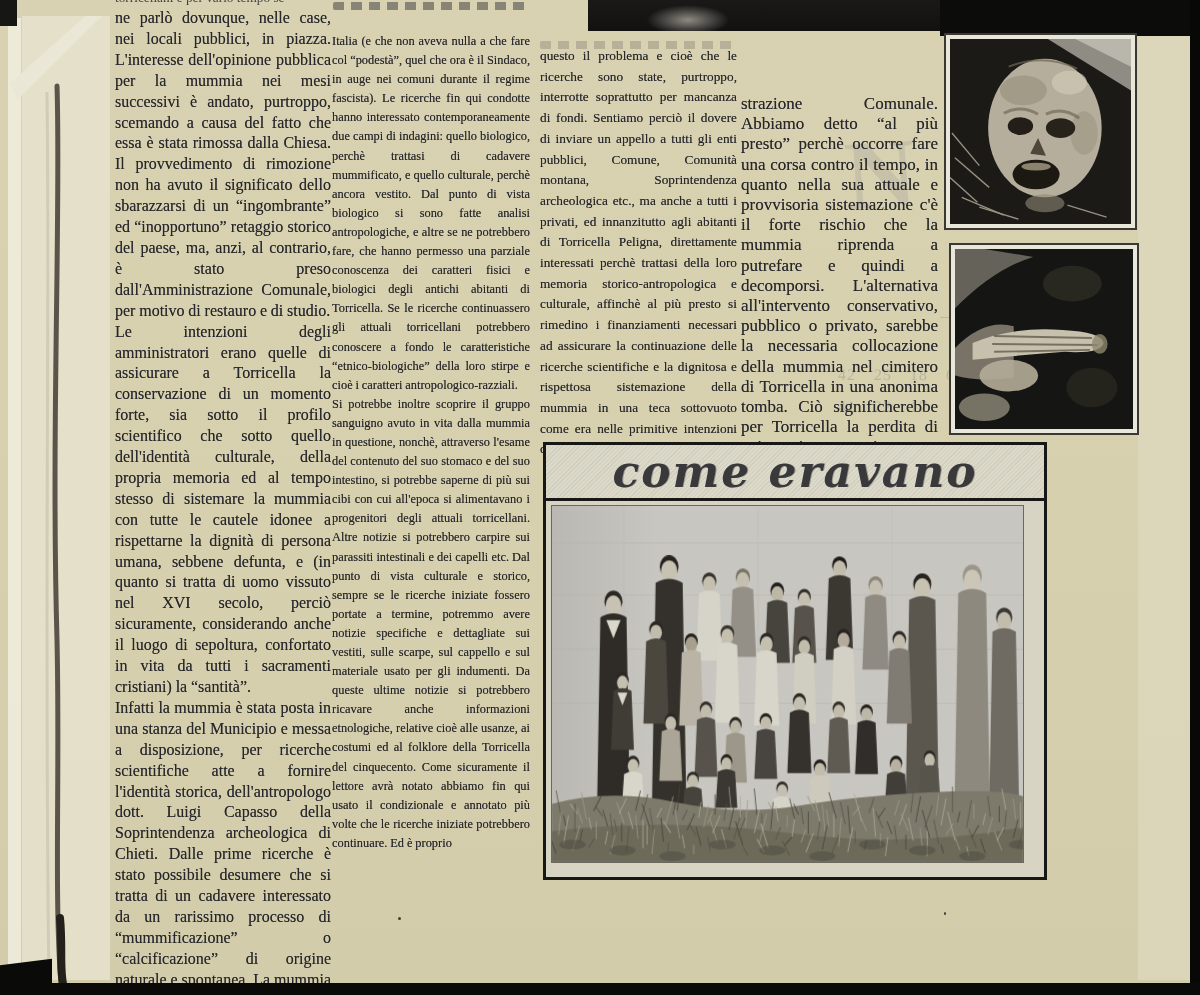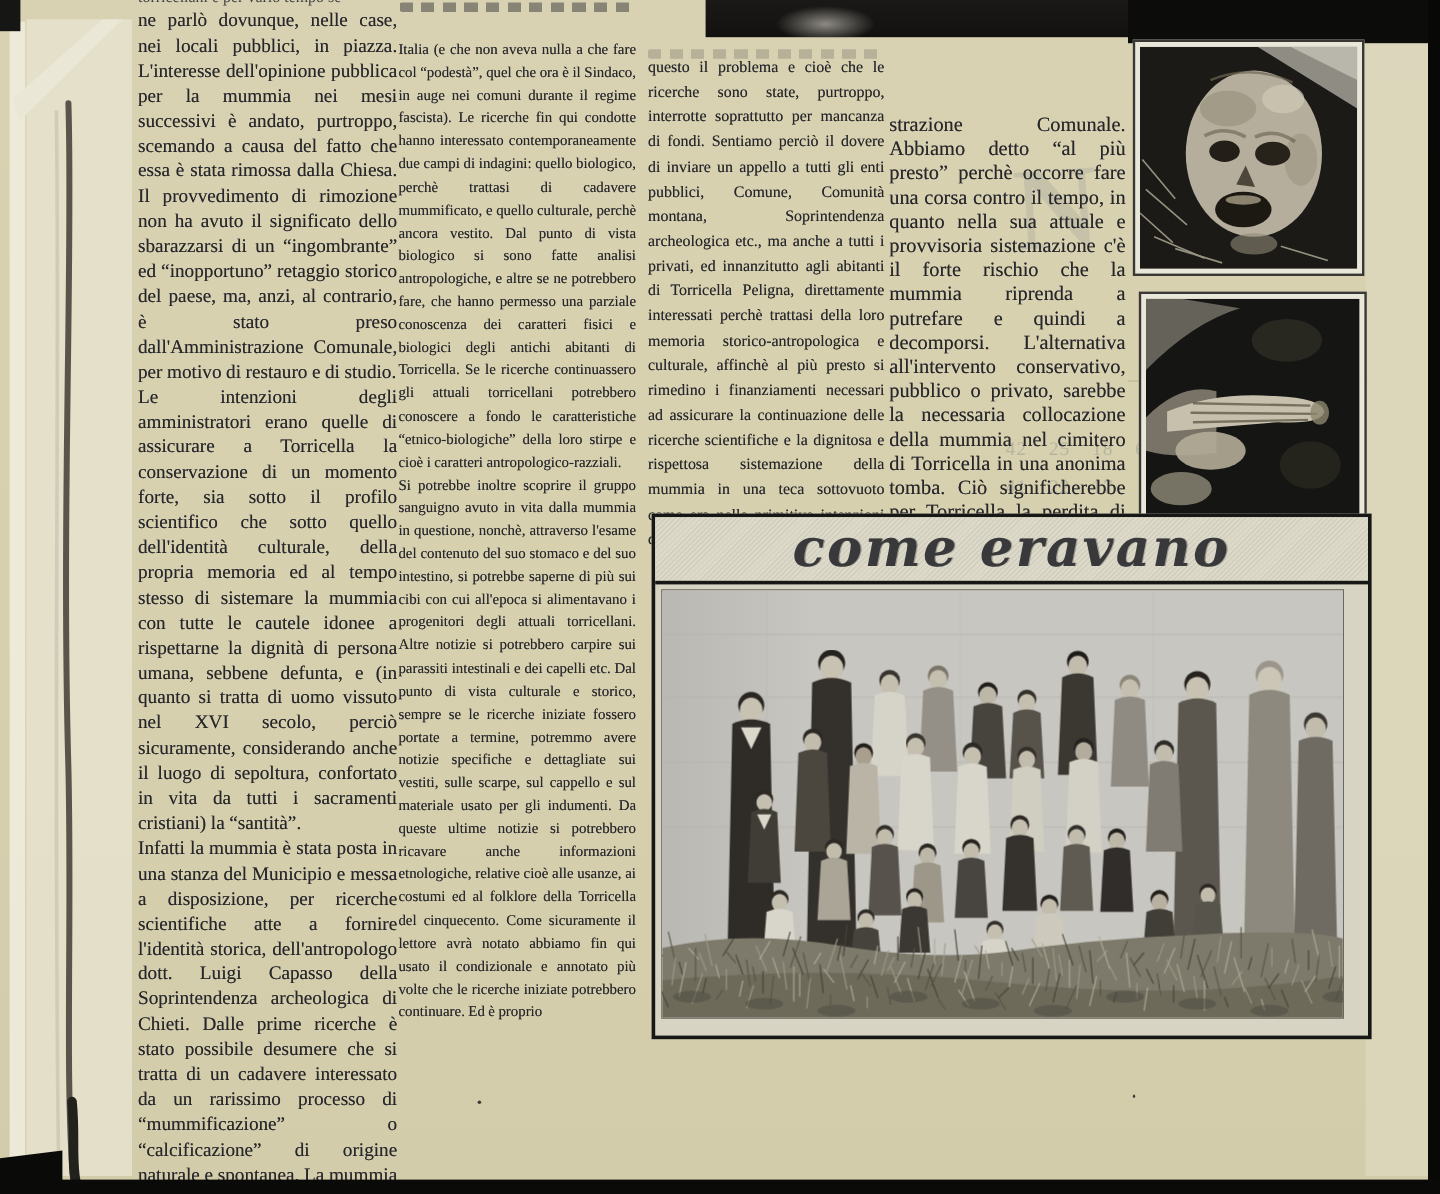--- a/index.html
+++ b/index.html
@@ -39,21 +39,21 @@
   #edge-right{left:1190px;top:0;width:10px;height:995px;background:#080807;z-index:9;}
   #strip-bottom{left:0;top:983px;width:1200px;height:12px;background:#0a0a09;z-index:9;}
   #wedge-bl{left:0;top:962px;width:52px;height:26px;background:#0a0a09;transform:skewY(-7deg);z-index:9;}
   .dot{position:absolute;border-radius:50%;background:#3c3c36;z-index:5;}
   
   .photo-frame{position:absolute;background:#e9e6da;border:2px solid #3a3833;padding:4px;z-index:6;box-sizing:border-box;}
   #frame-head{left:944px;top:33px;width:193px;height:197px;}
   #frame-hands{left:949px;top:243px;width:190px;height:192px;}
   .photo-frame svg{display:block;width:100%;height:100%;}
   
-  #come-box{left:543px;top:428px;width:600px;height:438px;border:3px solid #171715;
+  #come-box{left:543px;top:442px;width:504px;height:438px;border:3px solid #171715;
     background:#d8d4c4;box-sizing:border-box;z-index:6;}
   #come-header{height:53px;border-bottom:3px solid #171715;display:flex;align-items:center;justify-content:center;
     background:repeating-linear-gradient(135deg,rgba(110,110,104,.10) 0 1px,rgba(0,0,0,0) 1px 3px),#dcd9c9;}
   #come-title{font-family:"DejaVu Serif",serif;font-style:italic;font-weight:bold;font-size:44px;
     color:#39393b;letter-spacing:2px;margin:0;text-shadow:1px 0 0 rgba(45,45,45,.35);}
   #photo-area{margin:4px 20px 10px 5px;height:356px;background:#e1ded0;border:1px solid #6b695f;}
   #photo-area svg{display:block;width:100%;height:100%;}
 </style>
 </head>
 <body>

